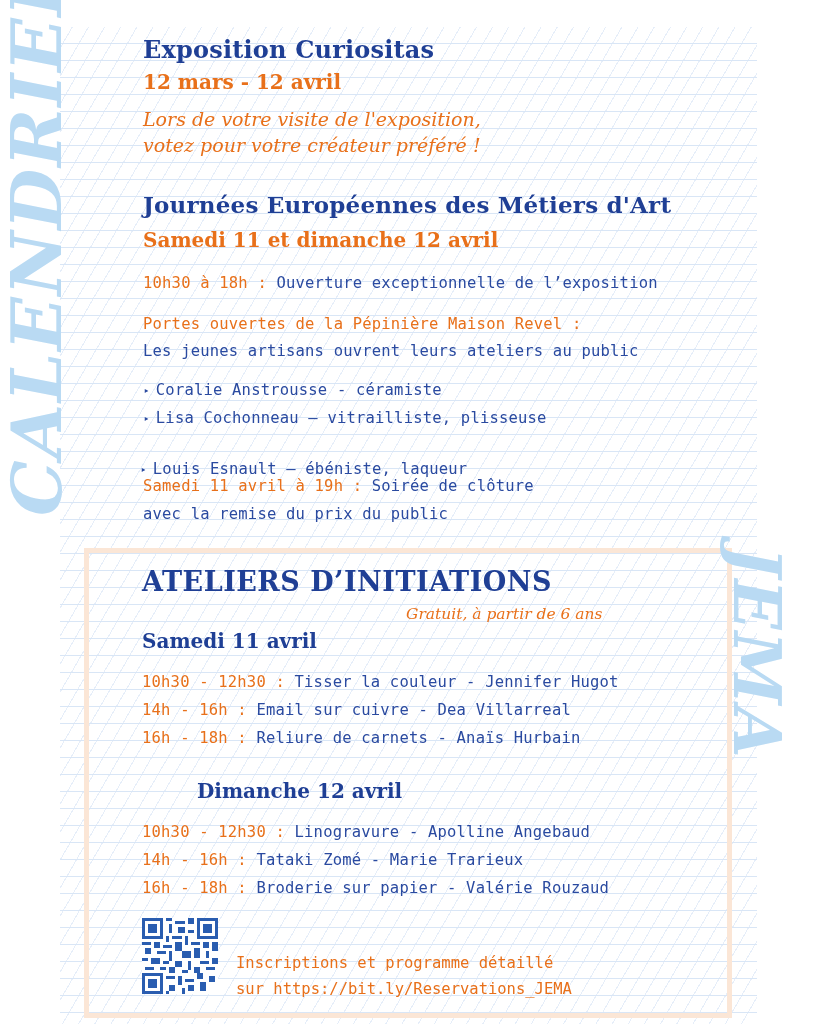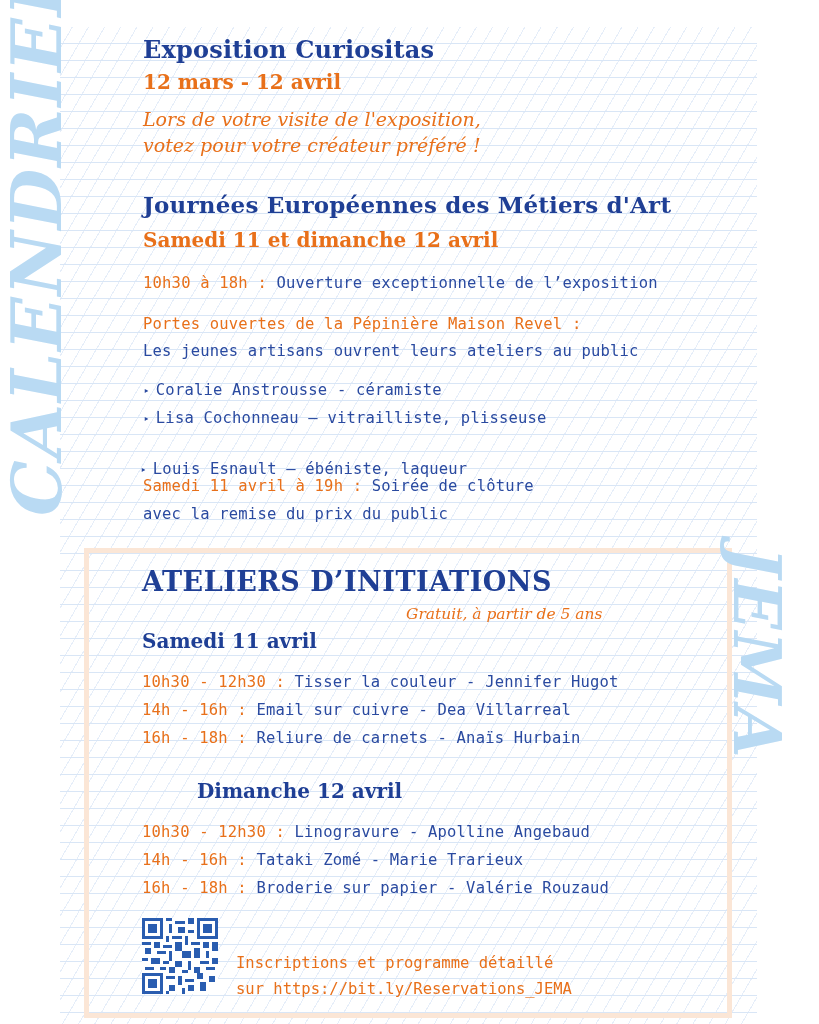--- a/index.html
+++ b/index.html
@@ -82,21 +82,21 @@
   <span style="font-size:11px; margin-right:6px;">‣</span><span>Louis Esnault – ébéniste, laqueur</span>
 </div>
 
 <div class="abs mono line" style="left:143px; top:477px;">
   <span class="t">Samedi 11 avril à 19h :</span>
   <span class="d">Soirée de clôture</span>
 </div>
 <div class="abs mono line" style="left:143px; top:505px; color:#2a4aa0;">avec la remise du prix du public</div>
 
 <div class="abs serif blue bignum" style="left:142px; top:566px;">ATELIERS D’INITIATIONS</div>
-<div class="abs small-it" style="left:406px; top:605px;">Gratuit, à partir de 5 ans</div>
+<div class="abs small-it" style="left:406px; top:605px;">Gratuit, à partir de 6 ans</div>
 
 <div class="abs serif blue h2" style="left:142px; top:629px;">Samedi 11 avril</div>
 <div class="abs mono line" style="left:142px; top:673px;">
   <span class="t">10h30 - 12h30 :</span>
   <span class="d">Tisser la couleur - Jennifer Hugot</span>
 </div>
 <div class="abs mono line" style="left:142px; top:701px;">
   <span class="t">14h - 16h :</span>
   <span class="d">Email sur cuivre - Dea Villarreal</span>
 </div>

